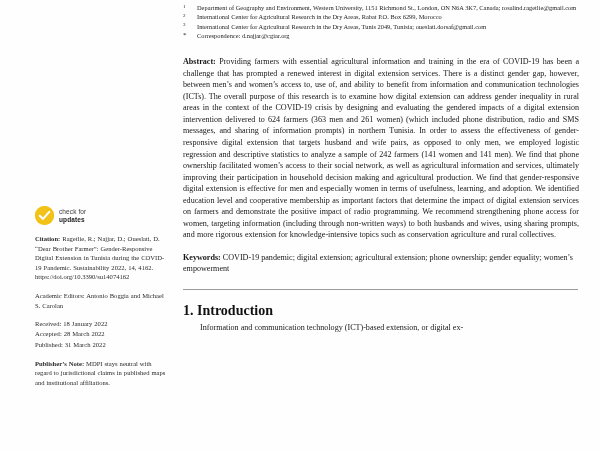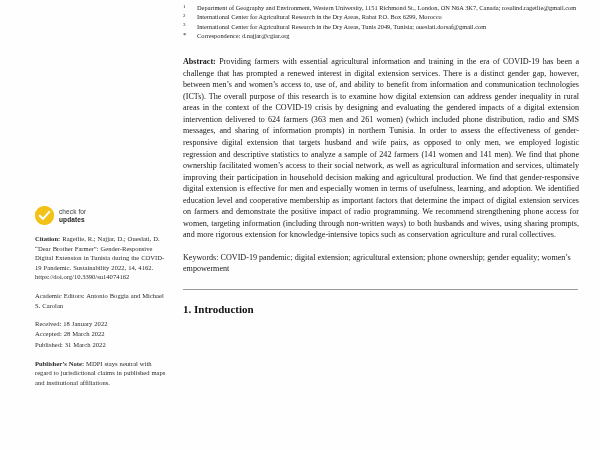--- a/index.html
+++ b/index.html
@@ -114,32 +114,32 @@
   }
   .abstract b { font-weight: bold; }
 
   .keywords {
     margin-top: 11px;
     font-size: 8.1px;
     line-height: 11.55px;
     text-align: left;
     color: #171717;
   }
-  .keywords b { font-weight: normal; }
+  .keywords b { font-weight: bold; }
 
   .rule {
     margin-top: 14px;
     height: 0;
     border-top: 1.3px solid #9a9a9a;
     width: 395px;
   }
 
   .section-title {
     margin-top: 13px;
-    font-size: 11px;
+    font-size: 14px;
     font-weight: bold;
     color: #111;
   }
   .intro-para {
     margin-top: 3px;
     font-size: 8.1px;
     line-height: 11.55px;
     text-align: justify;
     text-indent: 17px;
     color: #171717;
@@ -216,16 +216,17 @@
     </div>
 
     <div class="keywords">
       <b>Keywords:</b><span> COVID-19 pandemic; digital extension; agricultural extension; phone ownership; gender equality; women’s empowerment</span>
     </div>
 
     <div class="rule"></div>
 
     <div class="section-title">1. Introduction</div>
 
+    <div class="intro-para">Information and communication technology (ICT)-based extension, or digital ex-</div>
 
   </div>
 
 </div>
 
 </body></html>

